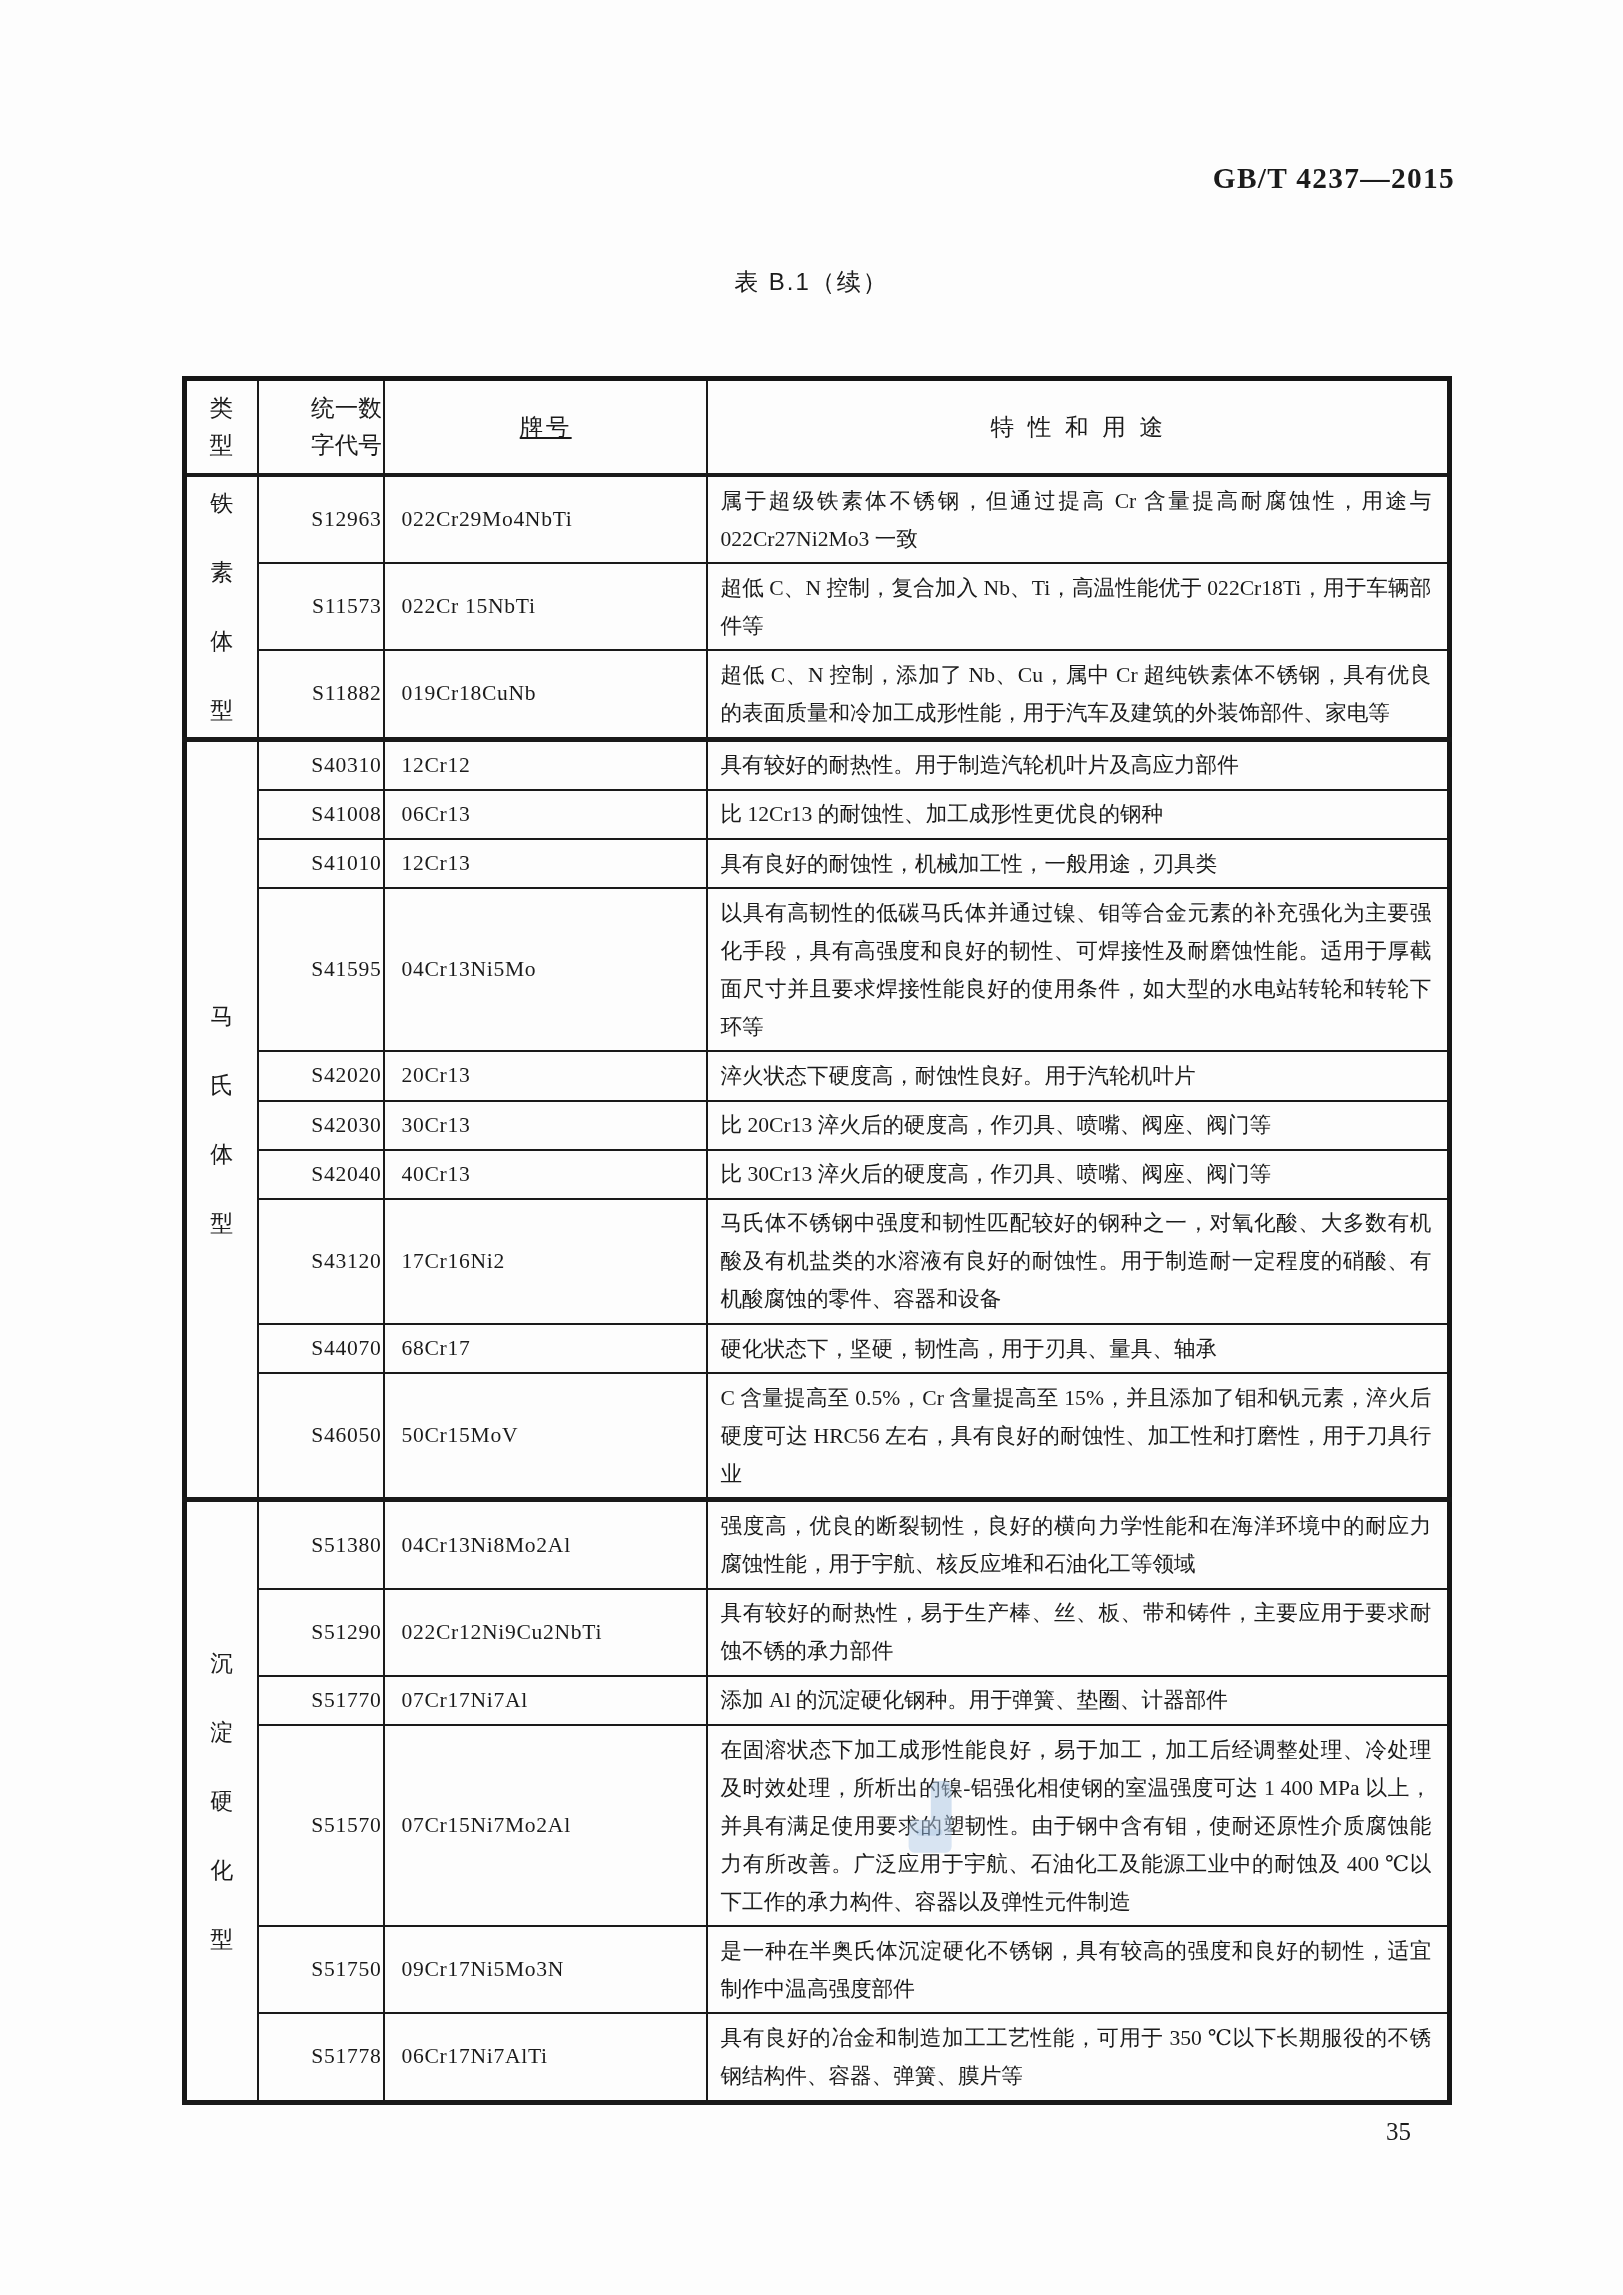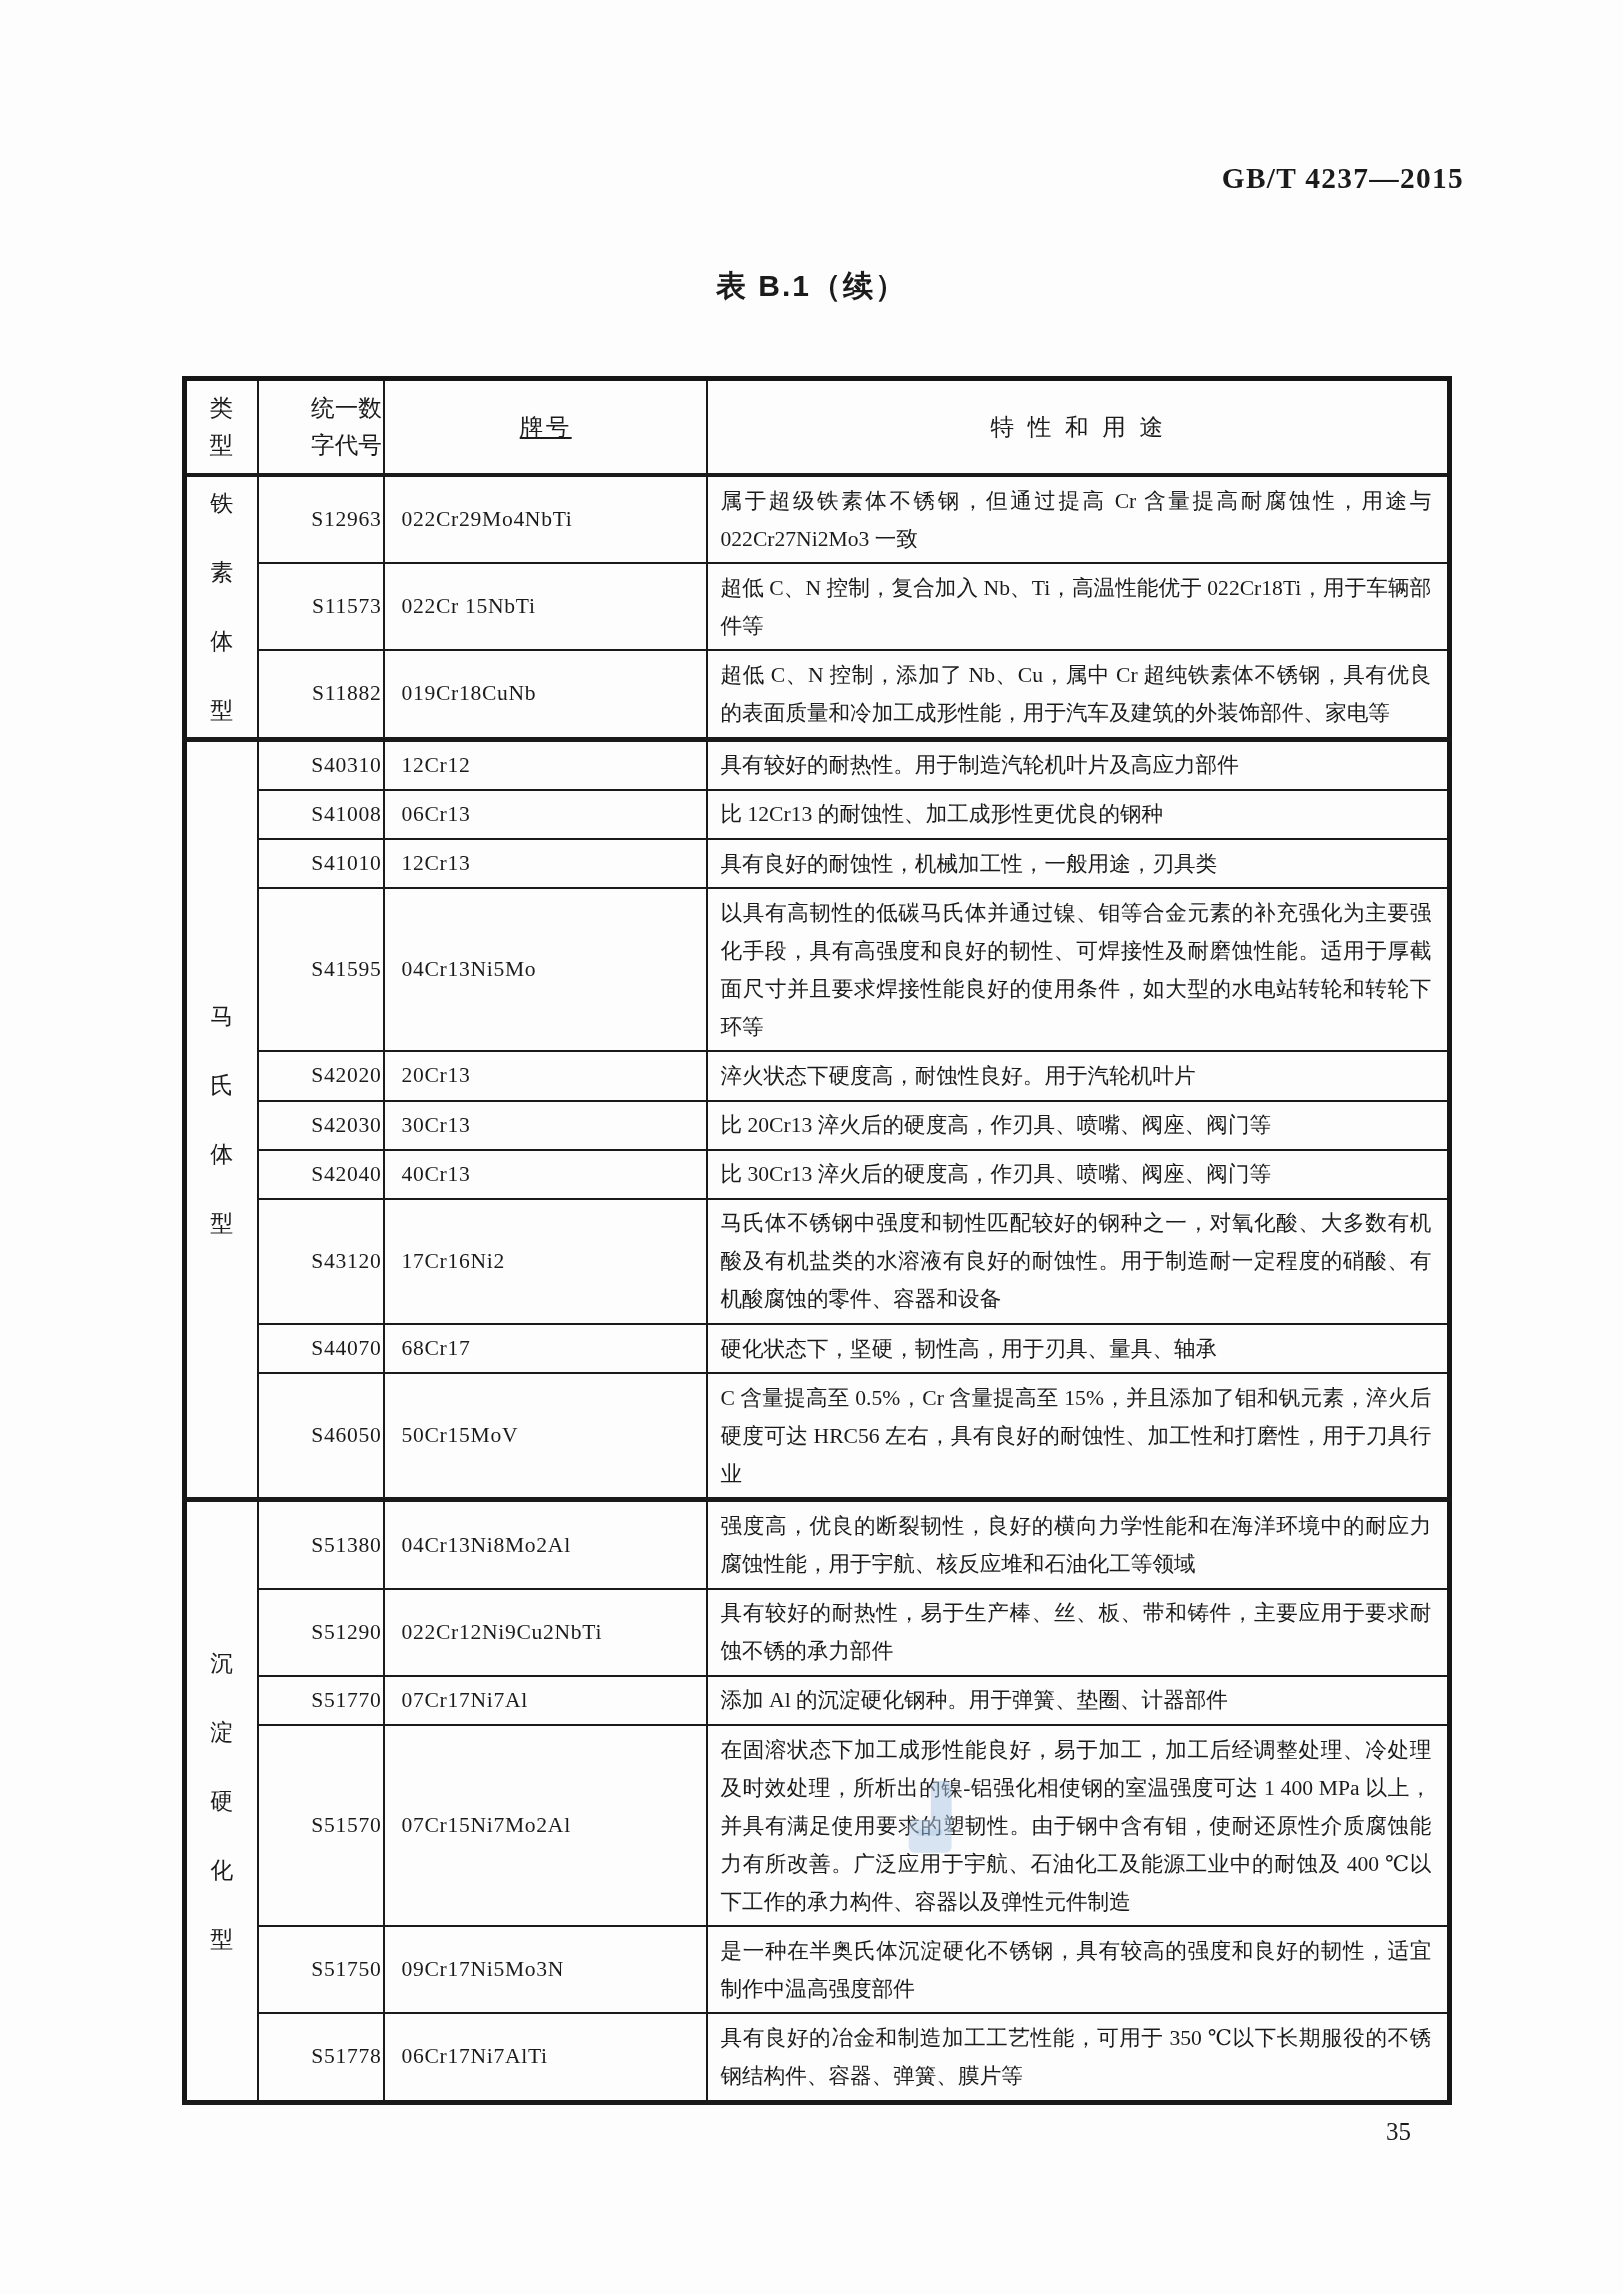--- a/index.html
+++ b/index.html
@@ -8,34 +8,34 @@
     width: 1623px;
     height: 2295px;
     background: #fdfdfd;
     font-family: "Liberation Serif", "DejaVu Serif", serif;
     color: #1b1b1b;
     overflow: hidden;
   }
   .std-code {
     position: absolute;
     top: 162px;
-    right: 159px;
+    right: 168px;
     font-size: 29.4px;
     font-weight: bold;
     letter-spacing: 1.3px;
   }
   .table-title {
     position: absolute;
     top: 266px;
     left: 0;
     width: 100%;
     text-align: center;
     font-family: "Liberation Sans", "DejaVu Sans", sans-serif;
-    font-size: 30px;
-    font-weight: bold;
+    font-size: 24px;
+    font-weight: normal;
     letter-spacing: 2px;
   }
   table.steel {
     position: absolute;
     left: 182px;
     top: 339px;
     width: 1266px;
     border-collapse: collapse;
     table-layout: fixed;
     border: 5.2px solid #161616;

